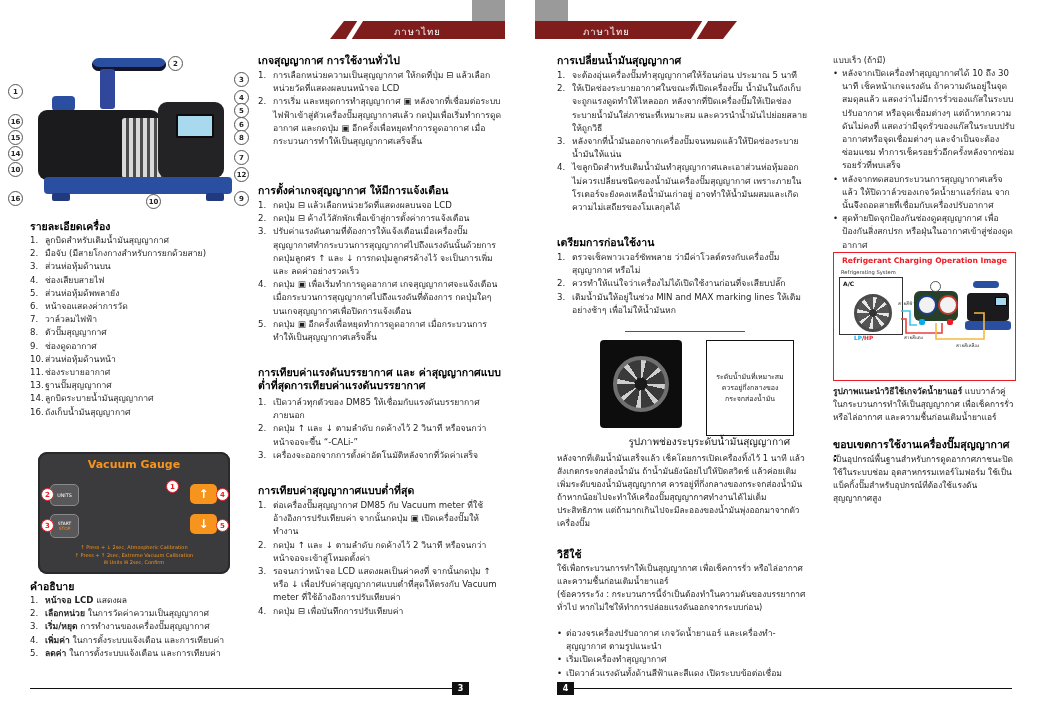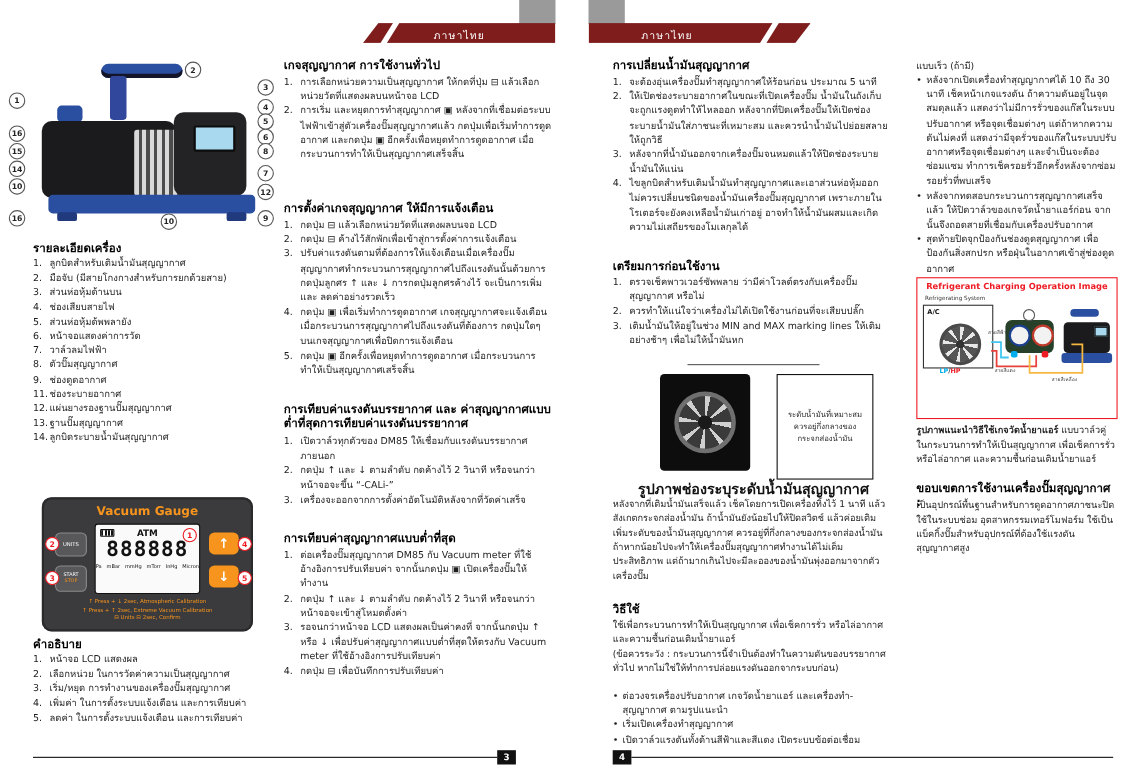--- a/index.html
+++ b/index.html
@@ -10,21 +10,21 @@
   .ribbon{background:#7f1d1d;display:flex;align-items:flex-end}
   .ribbon-text{color:#fff;font-size:9.5px;letter-spacing:1px}
   .tab{background:#9a9a9a}
   .slash{background:#fff;transform:rotate(32deg)}
   
   .h1{font-weight:bold;font-size:10.5px;line-height:13px;color:#000}
   .list .li{display:flex;align-items:flex-start}
   .list .num{flex:0 0 15px;font-size:8.6px;line-height:13.2px}
   .list.bullets .num{flex:0 0 9px}
   .list .txt{flex:1;font-size:8.6px;line-height:13.2px}
-  .list .txt b{font-weight:normal}
+  .list .txt b{font-weight:bold}
   
   .co{position:absolute;width:13px;height:13px;border:1px solid #555;border-radius:50%;
       background:#fff;color:#222;font-size:7px;font-weight:bold;display:flex;
       align-items:center;justify-content:center}
   .p-shape{position:absolute}
   
   .gauge{background:#3b3b3d;border-radius:9px;box-shadow:0 0 0 2px #2a2a2c inset}
   .gauge-title{color:#f7941d;font-weight:bold;font-size:11px;text-align:center}
   .lcd{background:#fafafa;border-radius:3px;border:1px solid #111}
   .lcd-mode{font-weight:bold;font-size:8px;text-align:center;color:#111}
@@ -39,21 +39,21 @@
        background:#fff;color:#ed1c24;font-size:7px;font-weight:bold;display:flex;
        align-items:center;justify-content:center}
   .legend-line{font-size:5px;line-height:7.5px;color:#f7941d;text-align:center}
   
   .pagebox{background:#111;color:#fff;font-size:8px;font-weight:bold;display:flex;
            align-items:center;justify-content:center}
   .footline{background:#111;height:1.4px}
   
   .notebox{border:1.5px solid #111;background:#fff;display:flex;align-items:center;
            justify-content:center;text-align:center;font-size:7px;line-height:11px;color:#222}
-  .fig-cap{font-size:13px;font-weight:bold;text-align:left;color:#111}
+  .fig-cap{font-size:10px;font-weight:normal;text-align:right;color:#111}
   .redbox{border:1.6px solid #ed1c24;background:#fff}
   .redbox-title{color:#ed1c24;font-weight:bold;font-size:7.6px;text-align:center}
   .tiny{font-size:4.6px;color:#333;line-height:6px}
   .caption-p{font-size:8.4px;line-height:13px;color:#222}
   .sight-photo{background:#0d0d0d;border-radius:4px}
   .sight-glass{position:absolute;border-radius:50%;
      background:
        radial-gradient(circle at 50% 50%, #1a1a1a 0 18%, transparent 19%),
        repeating-conic-gradient(#cfcfcf 0 12deg, #3a3a3a 12deg 45deg);
      border:4px solid #6f6f6f}
@@ -149,52 +149,50 @@
     <div class="li">
       <span class="num">8.</span>
       <span class="txt">ตัวปั๊มสุญญากาศ</span>
     </div>
 
     <div class="li">
       <span class="num">9.</span>
       <span class="txt">ช่องดูดอากาศ</span>
     </div>
 
+    <div class="li">
+      <span class="num">10.</span>
+      <span class="txt">ส่วนห่อหุ้มด้านหน้า</span>
+    </div>
 
     <div class="li">
       <span class="num">11.</span>
       <span class="txt">ช่องระบายอากาศ</span>
     </div>
 
-    <div class="li">
-      <span class="num">12.</span>
-      <span class="txt">แผ่นยางรองฐานปั๊มสุญญากาศ</span>
-    </div>
 
     <div class="li">
       <span class="num">13.</span>
       <span class="txt">ฐานปั๊มสุญญากาศ</span>
     </div>
 
     <div class="li">
       <span class="num">14.</span>
       <span class="txt">ลูกบิดระบายน้ำมันสุญญากาศ</span>
     </div>
 
 
+    <div class="li">
+      <span class="num">16.</span>
+      <span class="txt">ถังเก็บน้ำมันสุญญากาศ</span>
+    </div>
   </div>
 
 <div class="abs gauge" style="left:38px;top:452px;width:192px;height:122px">
   <div class="gauge-title" style="margin-top:6px">Vacuum Gauge</div>
-  <div class="abs lcd" style="left:48px;top:24px;width:94px;height:62px">
-    <div class="abs" style="left:4px;top:4px;width:11px;height:5px;border:1px solid #111;border-radius:1px;background:repeating-linear-gradient(90deg,#111 0 2px,#fff 2px 3px)"></div>
-    <div class="lcd-mode" style="margin-top:3px">ATM</div>
-    <div class="lcd-digits">888888</div>
-    <div class="lcd-units" style="margin-top:4px">Pa   mBar   mmHg   mTorr   InHg   Micron</div>
-  </div>
   <div class="gbtn gray" style="left:12px;top:32px;width:27px;height:20px;font-size:4.8px">
     <span>UNITS</span>
   </div>
   <div class="gbtn gray" style="left:12px;top:62px;width:27px;height:22px;font-size:4.4px;line-height:5.5px">
     <span>START</span>
     <span style="color:#f7941d">STOP</span>
   </div>
   <div class="gbtn orange" style="left:152px;top:32px;width:27px;height:20px">
     <span>↑</span>
   </div>

